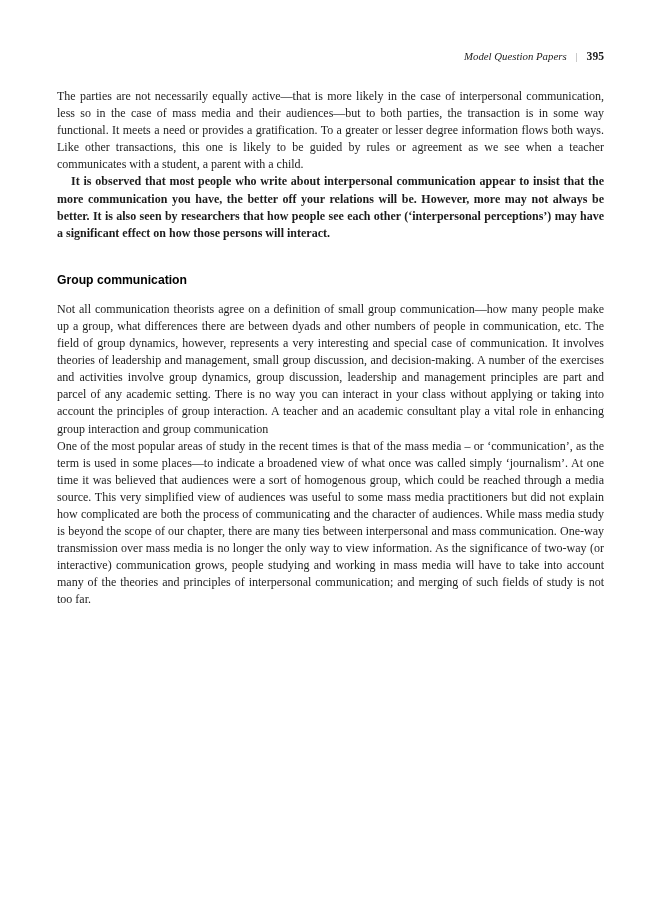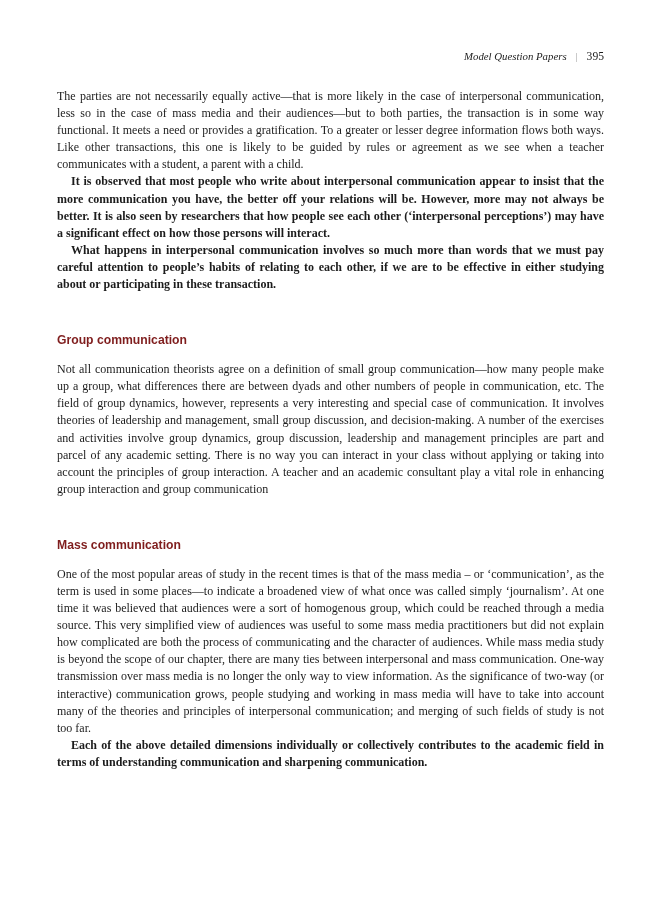--- a/index.html
+++ b/index.html
@@ -25,62 +25,59 @@
   .running-header .head-title {
     font-style: italic;
     font-size: 10.8px;
   }
   .running-header .head-sep {
     color: #9a9a9a;
     margin: 0 9px;
     font-size: 10px;
   }
   .running-header .head-page {
-    font-weight: normal;
+    font-weight: bold;
     font-size: 11.6px;
   }
   .body-text { }
   .para {
     font-size: 12px;
     line-height: 17.1px;
     text-align: justify;
     color: #1c1c1c;
   }
   .para.indent {
     text-indent: 14px;
     font-weight: bold;
   }
   .section-heading {
     font-family: "Liberation Sans", sans-serif;
     font-size: 12.2px;
     font-weight: 700;
-    color: #7f1d1d;
-    margin-top: 40px;
+    color: #000000;
+    margin-top: 31px;
     margin-bottom: 14px;
   }
 </style>
 </head>
 <body>
 
 <div class="page">
 
   <div class="running-header">
     <span class="head-title">Model Question Papers</span>
     <span class="head-sep">|</span>
     <span class="head-page">395</span>
   </div>
 
   <div class="body-text">
 
     <p class="para">The parties are not necessarily equally active—that is more likely in the case of interpersonal communication, less so in the case of mass media and their audiences—but to both parties, the transaction is in some way functional. It meets a need or provides a gratification. To a greater or lesser degree information flows both ways. Like other transactions, this one is likely to be guided by rules or agreement as we see when a teacher communicates with a student, a parent with a child.</p>
     <p class="para indent">It is observed that most people who write about interpersonal communication appear to insist that the more communication you have, the better off your relations will be. However, more may not always be better. It is also seen by researchers that how people see each other (‘interpersonal perceptions’) may have a significant effect on how those persons will interact.</p>
-    <p class="para indent">What happens in interpersonal communication involves so much more than words that we must pay careful attention to people’s habits of relating to each other, if we are to be effective in either studying about or participating in these transaction.</p>
 
     <h2 class="section-heading">Group communication</h2>
     <p class="para">Not all communication theorists agree on a definition of small group communication—how many people make up a group, what differences there are between dyads and other numbers of people in communication, etc. The field of group dynamics, however, represents a very interesting and special case of communication. It involves theories of leadership and management, small group discussion, and decision-making. A number of the exercises and activities involve group dynamics, group discussion, leadership and management principles are part and parcel of any academic setting. There is no way you can interact in your class without applying or taking into account the principles of group interaction. A teacher and an academic consultant play a vital role in enhancing group interaction and group communication</p>
 
-    <h2 class="section-heading">Mass communication</h2>
     <p class="para">One of the most popular areas of study in the recent times is that of the mass media – or ‘communication’, as the term is used in some places—to indicate a broadened view of what once was called simply ‘journalism’. At one time it was believed that audiences were a sort of homogenous group, which could be reached through a media source. This very simplified view of audiences was useful to some mass media practitioners but did not explain how complicated are both the process of communicating and the character of audiences. While mass media study is beyond the scope of our chapter, there are many ties between interpersonal and mass communication. One-way transmission over mass media is no longer the only way to view information. As the significance of two-way (or interactive) communication grows, people studying and working in mass media will have to take into account many of the theories and principles of interpersonal communication; and merging of such fields of study is not too far.</p>
-    <p class="para indent">Each of the above detailed dimensions individually or collectively contributes to the academic field in terms of understanding communication and sharpening communication.</p>
 
   </div>
 
 </div>
 
 </body></html>

